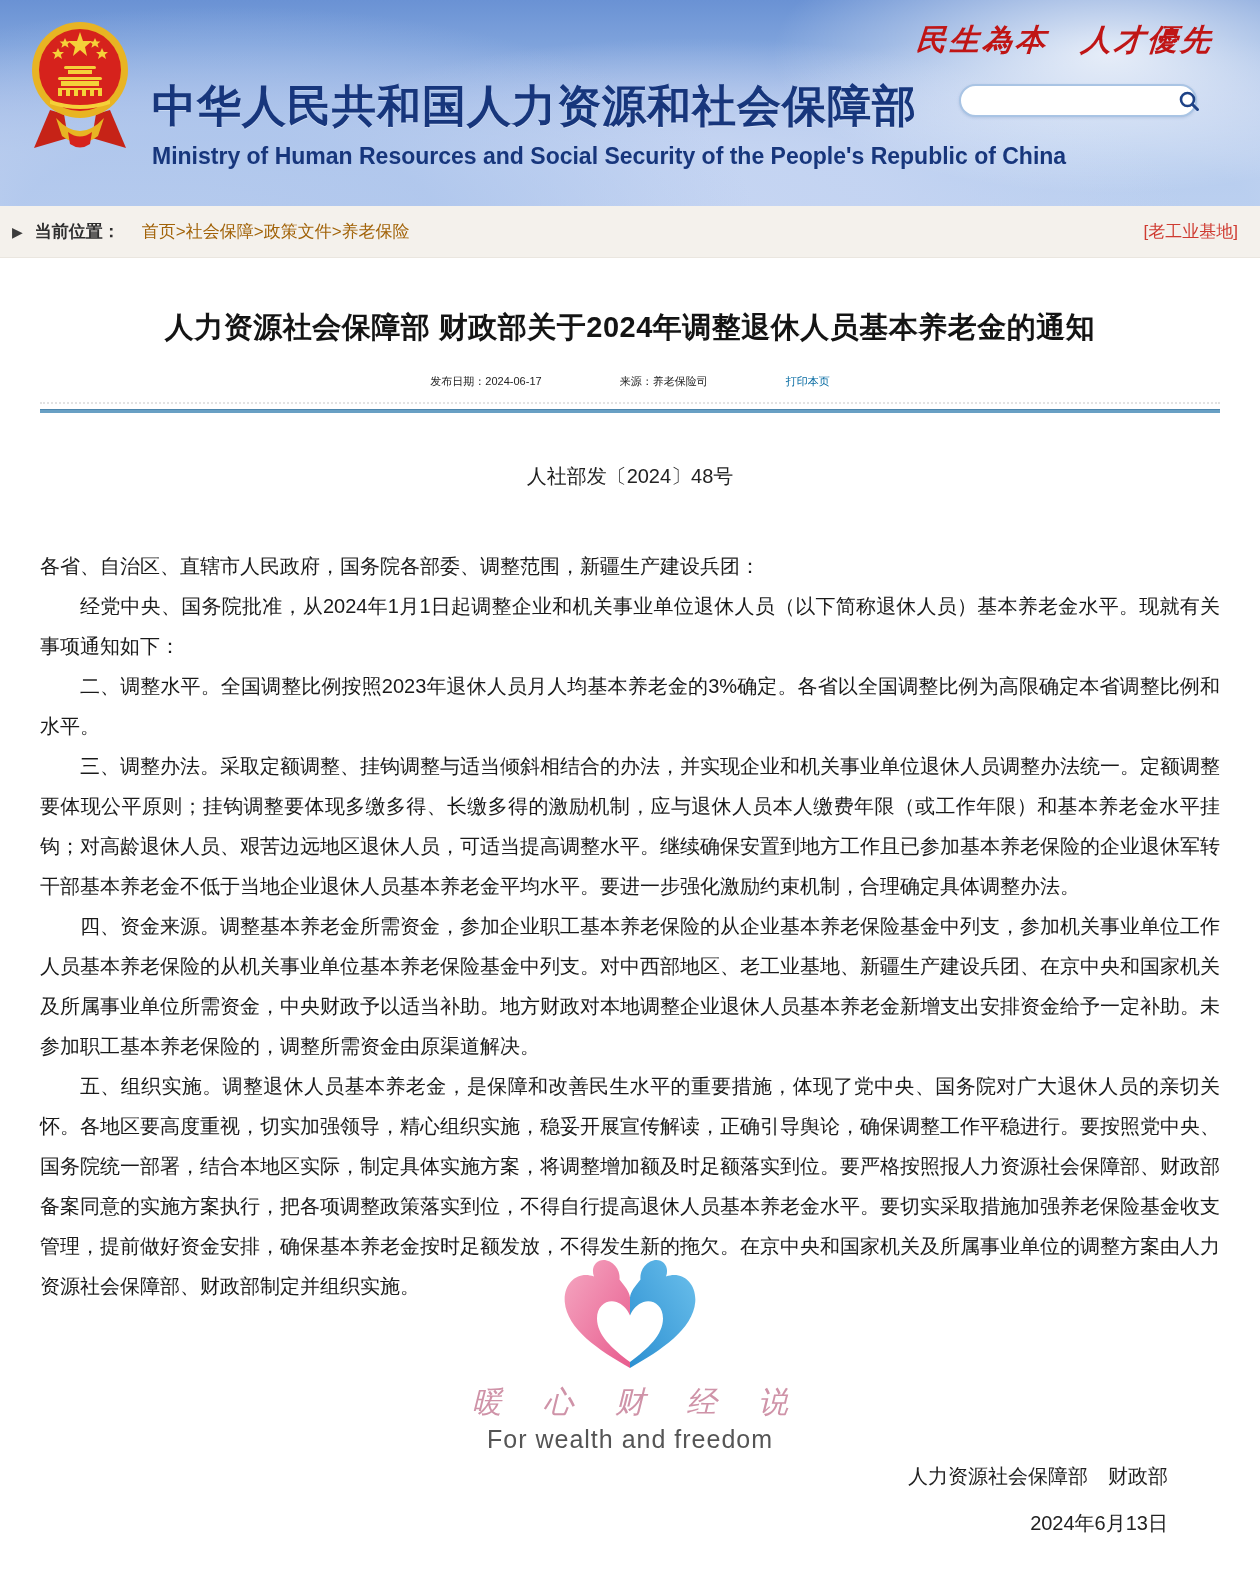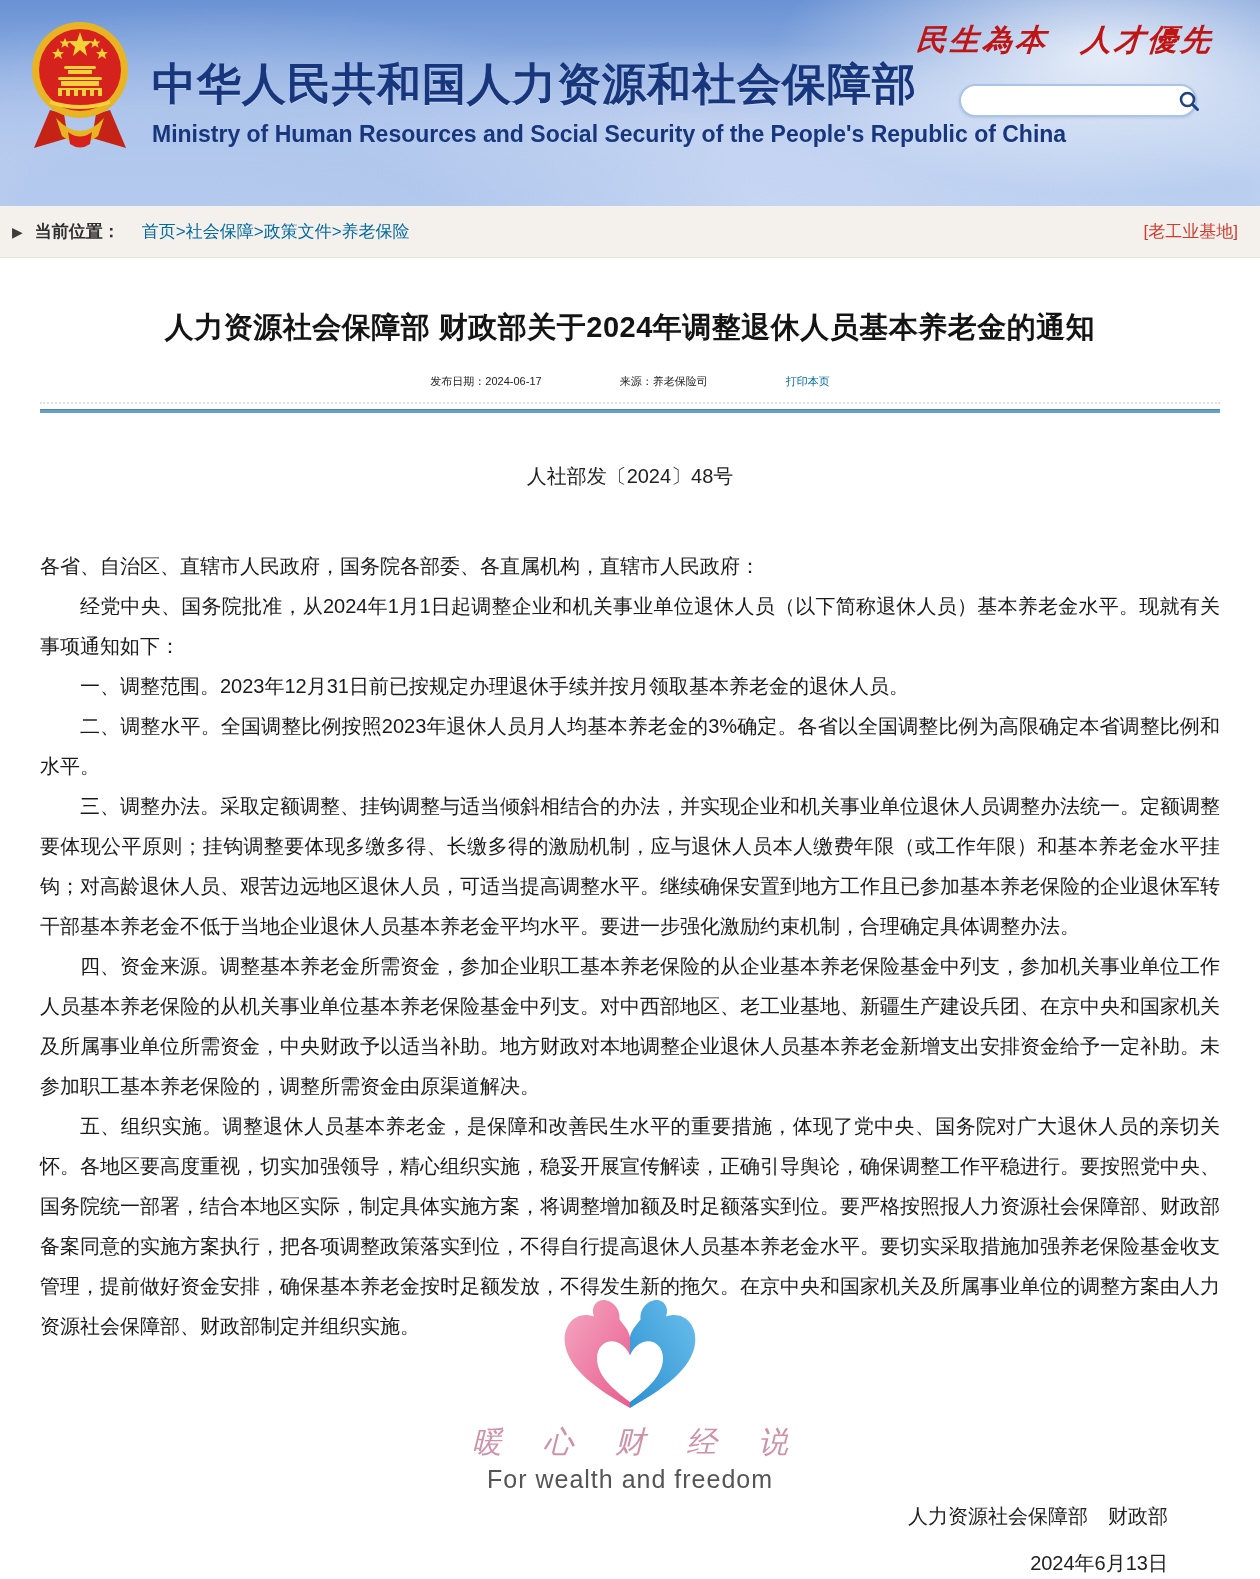--- a/index.html
+++ b/index.html
@@ -10,21 +10,21 @@
   
   .site-header {
     position:relative; height:206px; overflow:hidden;
     background:
       radial-gradient(480px 200px at 88% 26%, rgba(255,255,255,0.78), rgba(255,255,255,0) 70%),
       radial-gradient(60% 150% at 18% 108%, rgba(173,197,236,0.85) 28%, rgba(173,197,236,0) 70%),
       radial-gradient(55% 130% at 55% 112%, rgba(196,212,242,0.9) 30%, rgba(196,212,242,0) 72%),
       radial-gradient(50% 140% at 86% 110%, rgba(178,202,238,0.8) 28%, rgba(178,202,238,0) 70%),
       linear-gradient(180deg, #6a92d4 0%, #7fa3dc 22%, #a9bfe8 50%, #c9d6f0 75%, #dde5f6 100%);
   }
-  .brand { position:absolute; left:28px; top:14px; display:flex; align-items:center; cursor:pointer; }
+  .brand { position:absolute; left:28px; top:14px; display:flex; align-items:flex-end; cursor:pointer; }
   .emblem { width:104px; height:156px; flex:0 0 auto; }
   .brand-text { margin-left:20px; }
   .brand-cn {
     margin-top:18px; font-size:44px; font-weight:bold; color:#17367c;
     letter-spacing:1px; white-space:nowrap; text-shadow:0 1px 0 rgba(255,255,255,0.35);
   }
   .brand-en { margin-top:7px; font-size:23px; font-weight:bold; color:#17367c; white-space:nowrap; }
 
   .slogan {
     position:absolute; right:45px; top:20px; width:300px; text-align:center;
@@ -42,21 +42,21 @@
   .search-btn { border:none; background:transparent; padding:0; margin:0; cursor:pointer; display:flex; align-items:center; }
 
   
   .breadcrumb-bar {
     height:52px; background:#f4f1ec; border-bottom:1px solid #eae6df;
     display:flex; align-items:center; padding:0 22px 0 12px;
     font-size:17px; color:#333;
   }
   .crumb-arrow { color:#3c3c3c; font-size:14px; margin-right:12px; }
   .crumb-label { font-weight:bold; color:#2e2e2e; margin-right:22px; }
-  .crumb-path { color:#0369a1; cursor:pointer; }
+  .crumb-path { color:#a16207; cursor:pointer; }
   .back-home { margin-left:auto; color:#cf3b31; text-decoration:none; cursor:pointer; }
 
   
   .content { padding:0 40px 14px 40px; position:relative; }
   .title { margin:50px 0 0 0; text-align:center; font-size:29px; font-weight:bold; color:#141414; letter-spacing:0.5px; }
   .meta { margin-top:26px; display:flex; justify-content:center; gap:78px; font-size:11px; color:#222; }
   .meta-item { white-space:nowrap; }
   .print-link { color:#0369a1; text-decoration:none; cursor:pointer; white-space:nowrap; }
   .divider { margin-top:13px; }
   .divider .dash { border-top:2px dotted #e2e2e2; margin-bottom:5px; }
@@ -155,23 +155,22 @@
     </div>
 
     <div class="divider">
       <div class="dash"></div>
       <div class="solid"></div>
     </div>
 
     <div class="doc-number">人社部发〔2024〕48号</div>
 
     <div class="body-text">
-      <p class="no-indent">各省、自治区、直辖市人民政府，国务院各部委、各直属机构，直辖市人民政府：</p>
+      <p class="no-indent">各省、自治区、直辖市人民政府，国务院各部委、调整范围，新疆生产建设兵团：</p>
       <p>经党中央、国务院批准，从2024年1月1日起调整企业和机关事业单位退休人员（以下简称退休人员）基本养老金水平。现就有关事项通知如下：</p>
-      <p>一、调整范围。2023年12月31日前已按规定办理退休手续并按月领取基本养老金的退休人员。</p>
       <p>二、调整水平。全国调整比例按照2023年退休人员月人均基本养老金的3%确定。各省以全国调整比例为高限确定本省调整比例和水平。</p>
       <p>三、调整办法。采取定额调整、挂钩调整与适当倾斜相结合的办法，并实现企业和机关事业单位退休人员调整办法统一。定额调整要体现公平原则；挂钩调整要体现多缴多得、长缴多得的激励机制，应与退休人员本人缴费年限（或工作年限）和基本养老金水平挂钩；对高龄退休人员、艰苦边远地区退休人员，可适当提高调整水平。继续确保安置到地方工作且已参加基本养老保险的企业退休军转干部基本养老金不低于当地企业退休人员基本养老金平均水平。要进一步强化激励约束机制，合理确定具体调整办法。</p>
       <p>四、资金来源。调整基本养老金所需资金，参加企业职工基本养老保险的从企业基本养老保险基金中列支，参加机关事业单位工作人员基本养老保险的从机关事业单位基本养老保险基金中列支。对中西部地区、老工业基地、新疆生产建设兵团、在京中央和国家机关及所属事业单位所需资金，中央财政予以适当补助。地方财政对本地调整企业退休人员基本养老金新增支出安排资金给予一定补助。未参加职工基本养老保险的，调整所需资金由原渠道解决。</p>
       <p>五、组织实施。调整退休人员基本养老金，是保障和改善民生水平的重要措施，体现了党中央、国务院对广大退休人员的亲切关怀。各地区要高度重视，切实加强领导，精心组织实施，稳妥开展宣传解读，正确引导舆论，确保调整工作平稳进行。要按照党中央、国务院统一部署，结合本地区实际，制定具体实施方案，将调整增加额及时足额落实到位。要严格按照报人力资源社会保障部、财政部备案同意的实施方案执行，把各项调整政策落实到位，不得自行提高退休人员基本养老金水平。要切实采取措施加强养老保险基金收支管理，提前做好资金安排，确保基本养老金按时足额发放，不得发生新的拖欠。在京中央和国家机关及所属事业单位的调整方案由人力资源社会保障部、财政部制定并组织实施。</p>
     </div>
 
     <div class="watermark">
       <svg class="wm-heart" viewBox="0 0 200 160" xmlns="http://www.w3.org/2000/svg">
         <defs>
           <linearGradient id="wmPink" x1="0" y1="0" x2="1" y2="1">

